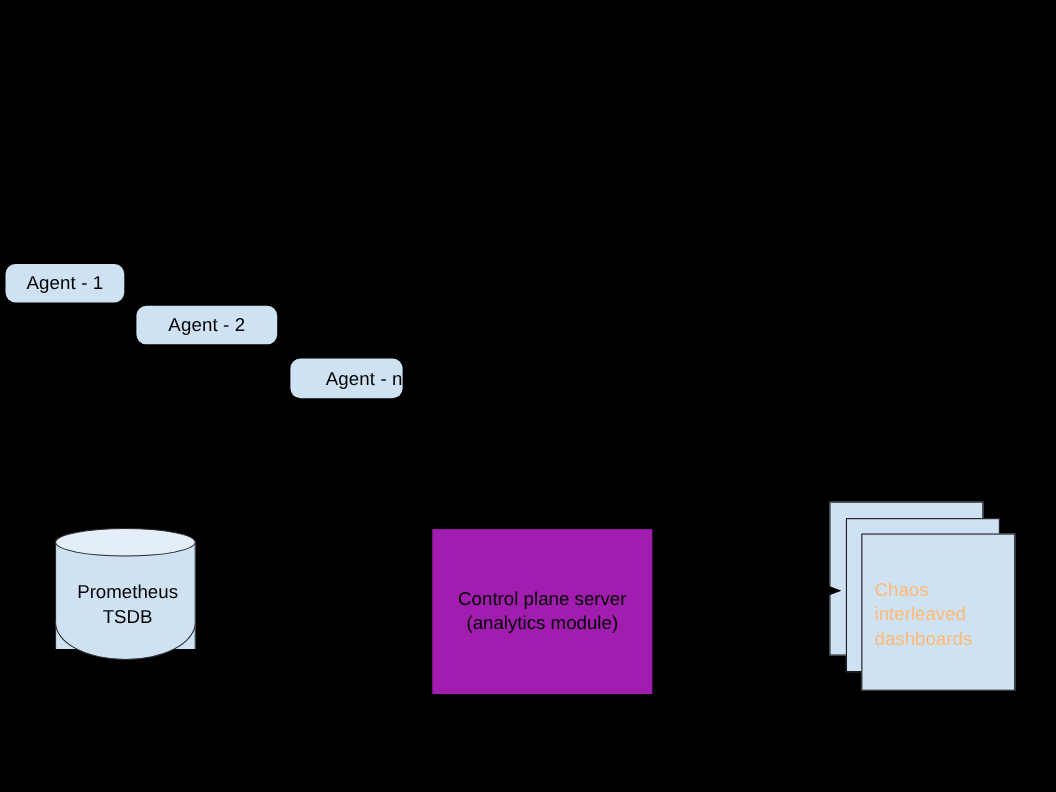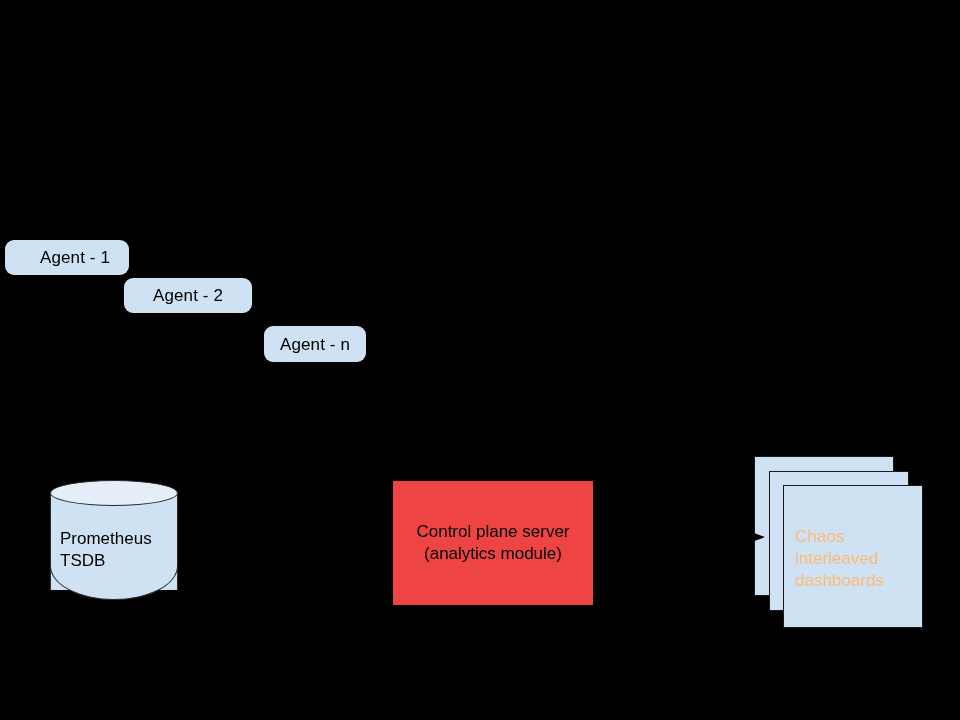--- a/index.html
+++ b/index.html
@@ -79,33 +79,33 @@
     box-sizing: border-box;
   }
   .cyl-label {
     position: absolute;
     left: 10px;
     top: 48px;
     width: 112px;
     color: #000000;
     font-size: 17px;
     line-height: 22px;
-    text-align: left;
+    text-align: center;
     white-space: pre-line;
     z-index: 3;
   }
 
   
   .server-box {
     position: absolute;
     left: 393px;
     top: 481px;
     width: 200px;
-    height: 124px;
-    background: #ef4444;
+    height: 150px;
+    background: #a21caf;
     display: flex;
     align-items: center;
     justify-content: center;
   }
   .server-label {
     color: #000000;
     font-size: 17px;
     line-height: 22px;
     text-align: center;
     white-space: pre-line;
@@ -145,29 +145,29 @@
     border-bottom: 6px solid transparent;
     border-left: 16px solid #000000;
     z-index: 7;
   }
 </style>
 </head>
 <body>
 
 <div id="canvas">
 
-  <div class="agent-box" style="left:5px; top:240px; width:108px; height:35px;padding-left:16px;">
+  <div class="agent-box" style="left:5px; top:240px; width:108px; height:35px;">
     <span>Agent - 1</span>
   </div>
 
   <div class="agent-box" style="left:124px; top:278px; width:128px; height:35px;">
     <span>Agent - 2</span>
   </div>
 
-  <div class="agent-box" style="left:264px; top:326px; width:102px; height:36px;">
+  <div class="agent-box" style="left:264px; top:326px; width:102px; height:36px;justify-content:flex-end;">
     <span>Agent - n</span>
   </div>
 
   <div class="cylinder">
     <div class="cyl-body"></div>
     <div class="cyl-bottom"></div>
     <div class="cyl-top"></div>
     <div class="cyl-label">Prometheus
 TSDB</div>
   </div>

